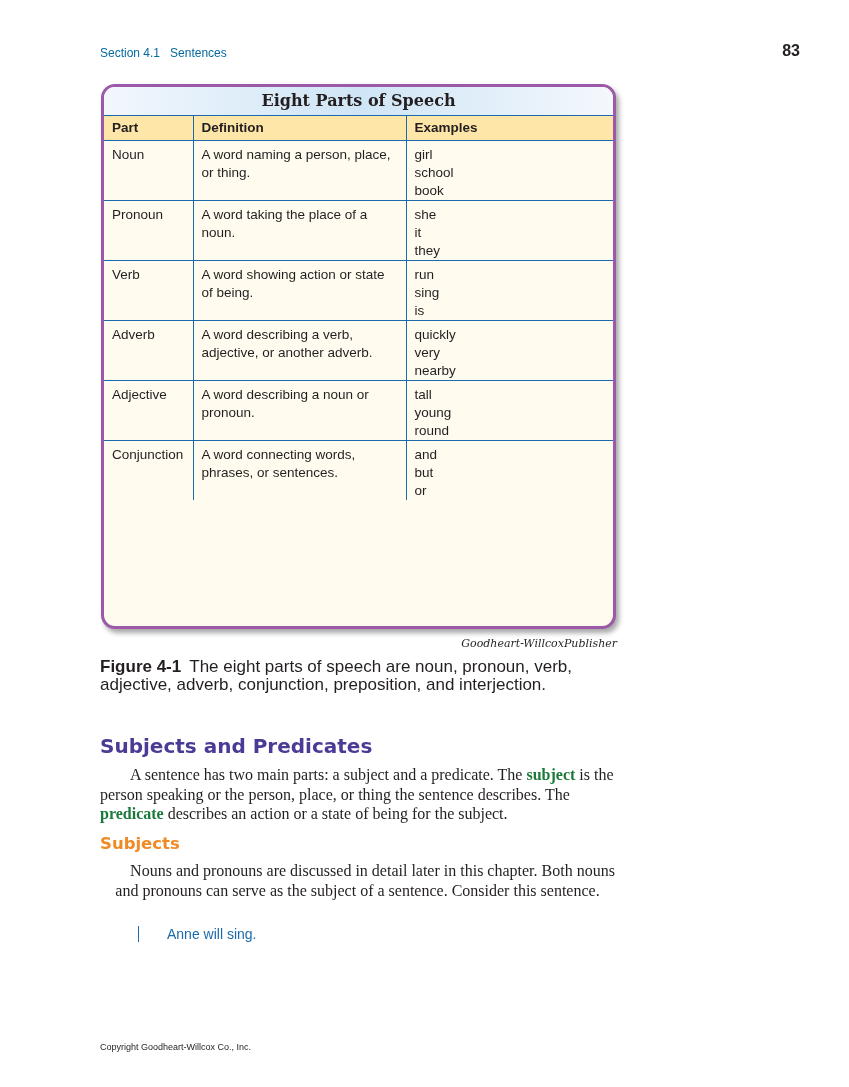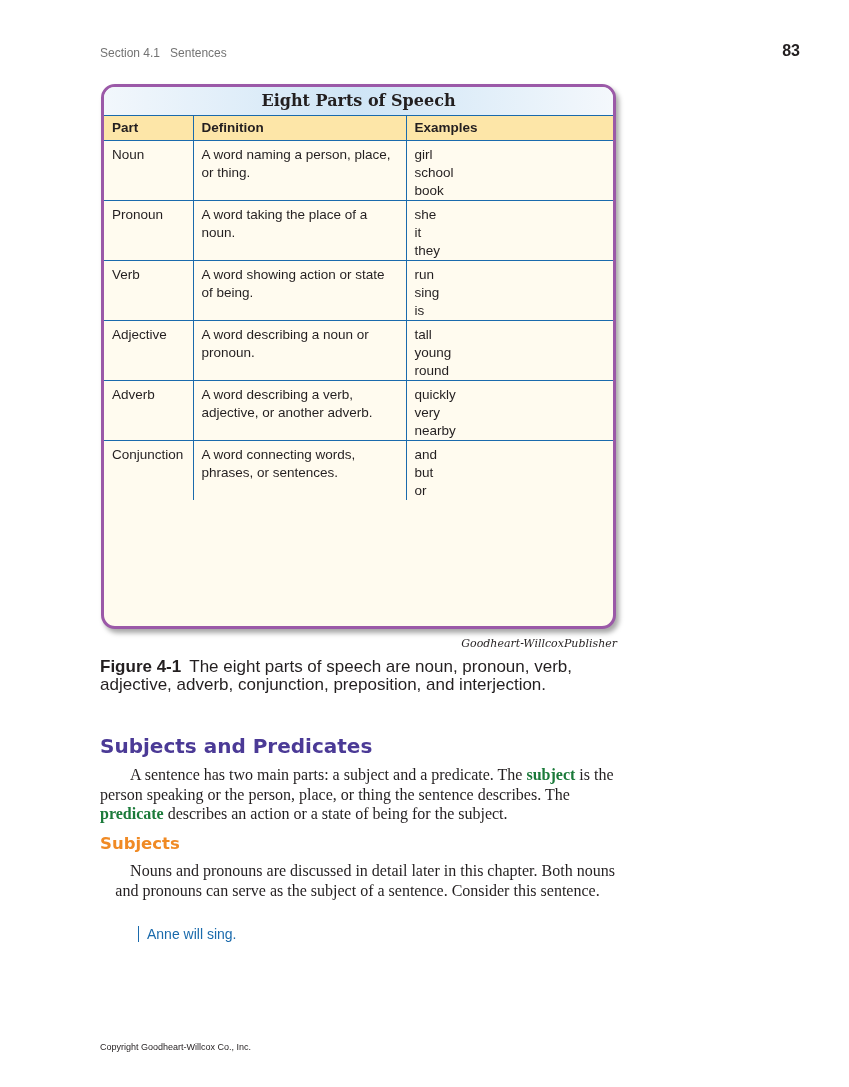--- a/index.html
+++ b/index.html
@@ -1,19 +1,19 @@
 <!DOCTYPE html>
 <html><head>
   <meta charset="utf-8">
   <style>
     * { box-sizing: border-box; margin: 0; padding: 0; }
     html, body { width: 849px; height: 1087px; background: #ffffff; overflow: hidden; }
     body { position: relative; font-family: "Liberation Sans", sans-serif; color: #231f20; }
 
-    .running-head { position: absolute; left: 100px; top: 46px; font-size: 12px; color: #737373; }
+    .running-head { position: absolute; left: 100px; top: 46px; font-size: 12px; color: #0369a1; }
     .running-head .sep { display: inline-block; width: 10px; }
     .page-number { position: absolute; right: 49px; top: 42px; font-size: 16px; font-weight: bold; color: #231f20; text-align: center; }
 
     .figure-box {
       position: absolute; left: 101px; top: 84px; width: 515px; height: 545px;
       border: 3px solid #9b59a8; border-radius: 14px; overflow: hidden;
       background: #fffbef;
       box-shadow: 3px 4px 5px rgba(0,0,0,0.35);
     }
     .figure-title {
@@ -56,21 +56,21 @@
     .body-text .indent { display: inline-block; width: 30px; }
     .key-term { color: #1b7a3a; font-weight: bold; }
     .para1 { top: 765px; }
     .sub-heading {
       position: absolute; left: 100px; top: 834px;
       font-family: "DejaVu Sans", sans-serif; font-size: 16.5px; color: #f08a24; font-weight: bold;
     }
     .para2 { top: 861px; text-align: center; }
     .example {
       position: absolute; left: 138px; top: 926px; font-size: 14px; color: #1a6aac;
-      padding-left: 8px; border-left: 1.5px solid #1a6aac; line-height: 16px;
+      padding-left: 28px; border-left: 1.5px solid #1a6aac; line-height: 16px;
     }
     .footer { position: absolute; left: 100px; top: 1042px; font-size: 9px; color: #231f20; }
   </style>
 </head>
 <body>
 
 <div class="running-head">
   <span>Section 4.1</span><span class="sep"></span><span>Sentences</span>
 </div>
 <div class="page-number">83</div>
@@ -107,35 +107,35 @@
       <tr>
         <td>Verb</td>
         <td>A word showing action or state of being.</td>
         <td>
           <span class="ex-word">run</span>
           <span class="ex-word">sing</span>
           <span class="ex-word">is</span>
         </td>
       </tr>
       <tr>
+        <td>Adverb</td>
+        <td>A word describing a verb, adjective, or another adverb.</td>
+        <td>
+          <span class="ex-word">quickly</span>
+          <span class="ex-word">very</span>
+          <span class="ex-word">nearby</span>
+        </td>
+      </tr>
+      <tr>
         <td>Adjective</td>
         <td>A word describing a noun or pronoun.</td>
         <td>
           <span class="ex-word">tall</span>
           <span class="ex-word">young</span>
           <span class="ex-word">round</span>
-        </td>
-      </tr>
-      <tr>
-        <td>Adverb</td>
-        <td>A word describing a verb, adjective, or another adverb.</td>
-        <td>
-          <span class="ex-word">quickly</span>
-          <span class="ex-word">very</span>
-          <span class="ex-word">nearby</span>
         </td>
       </tr>
       <tr>
         <td>Conjunction</td>
         <td>A word connecting words, phrases, or sentences.</td>
         <td>
           <span class="ex-word">and</span>
           <span class="ex-word">but</span>
           <span class="ex-word">or</span>
         </td>

